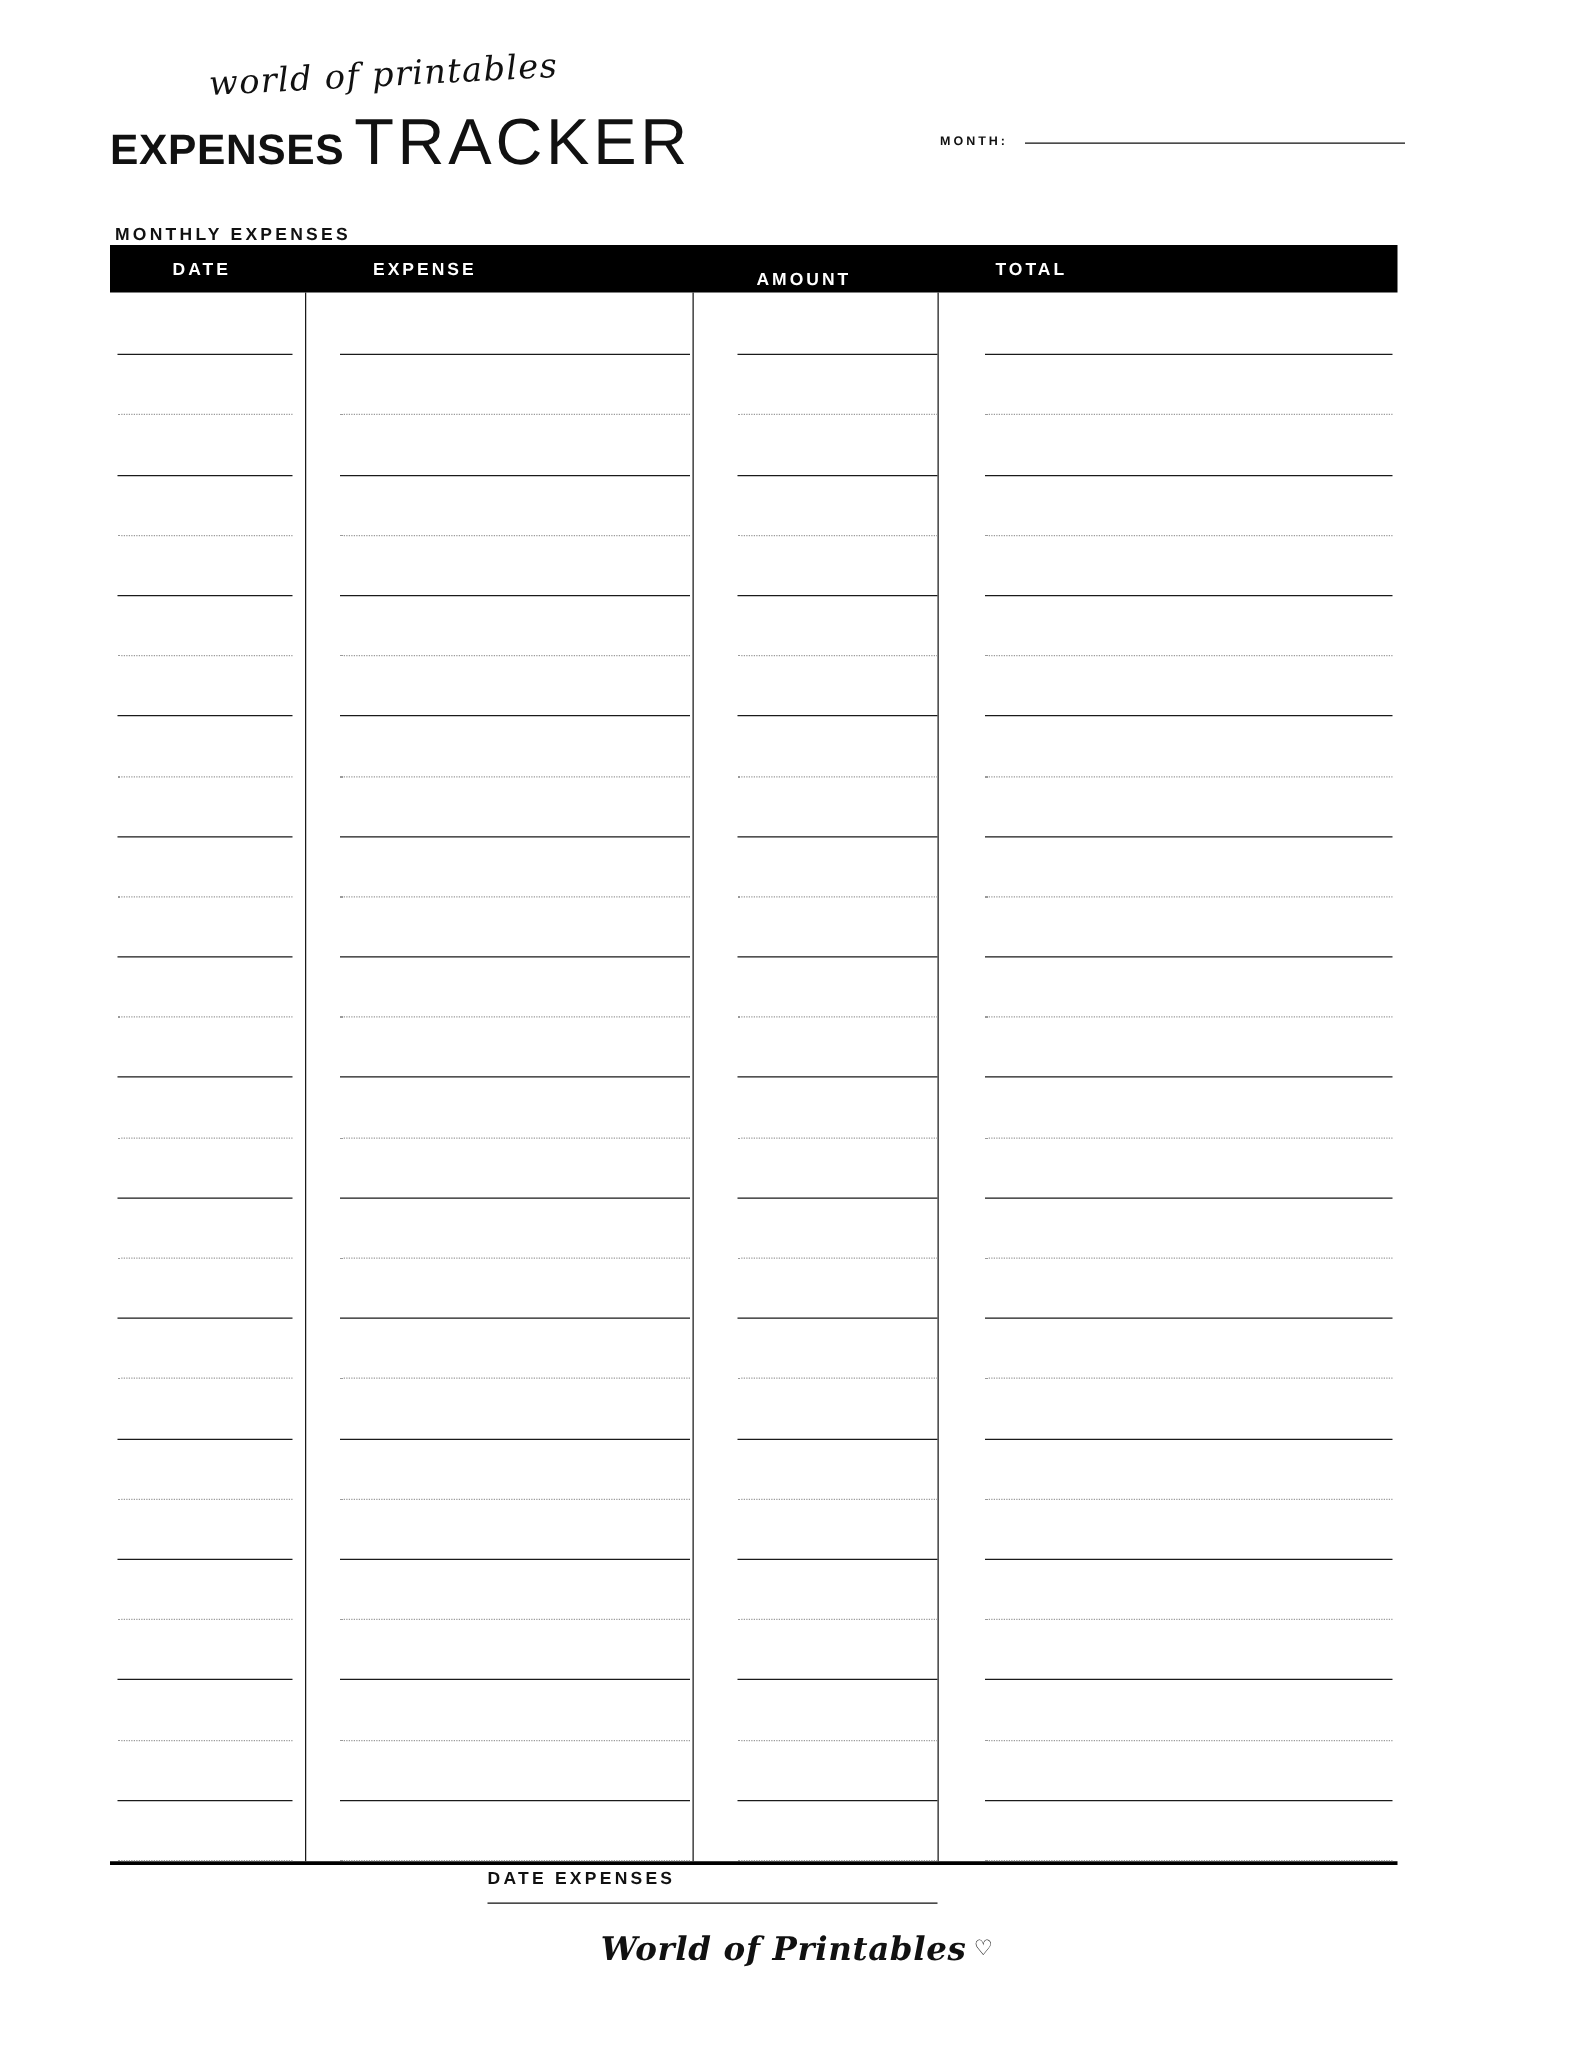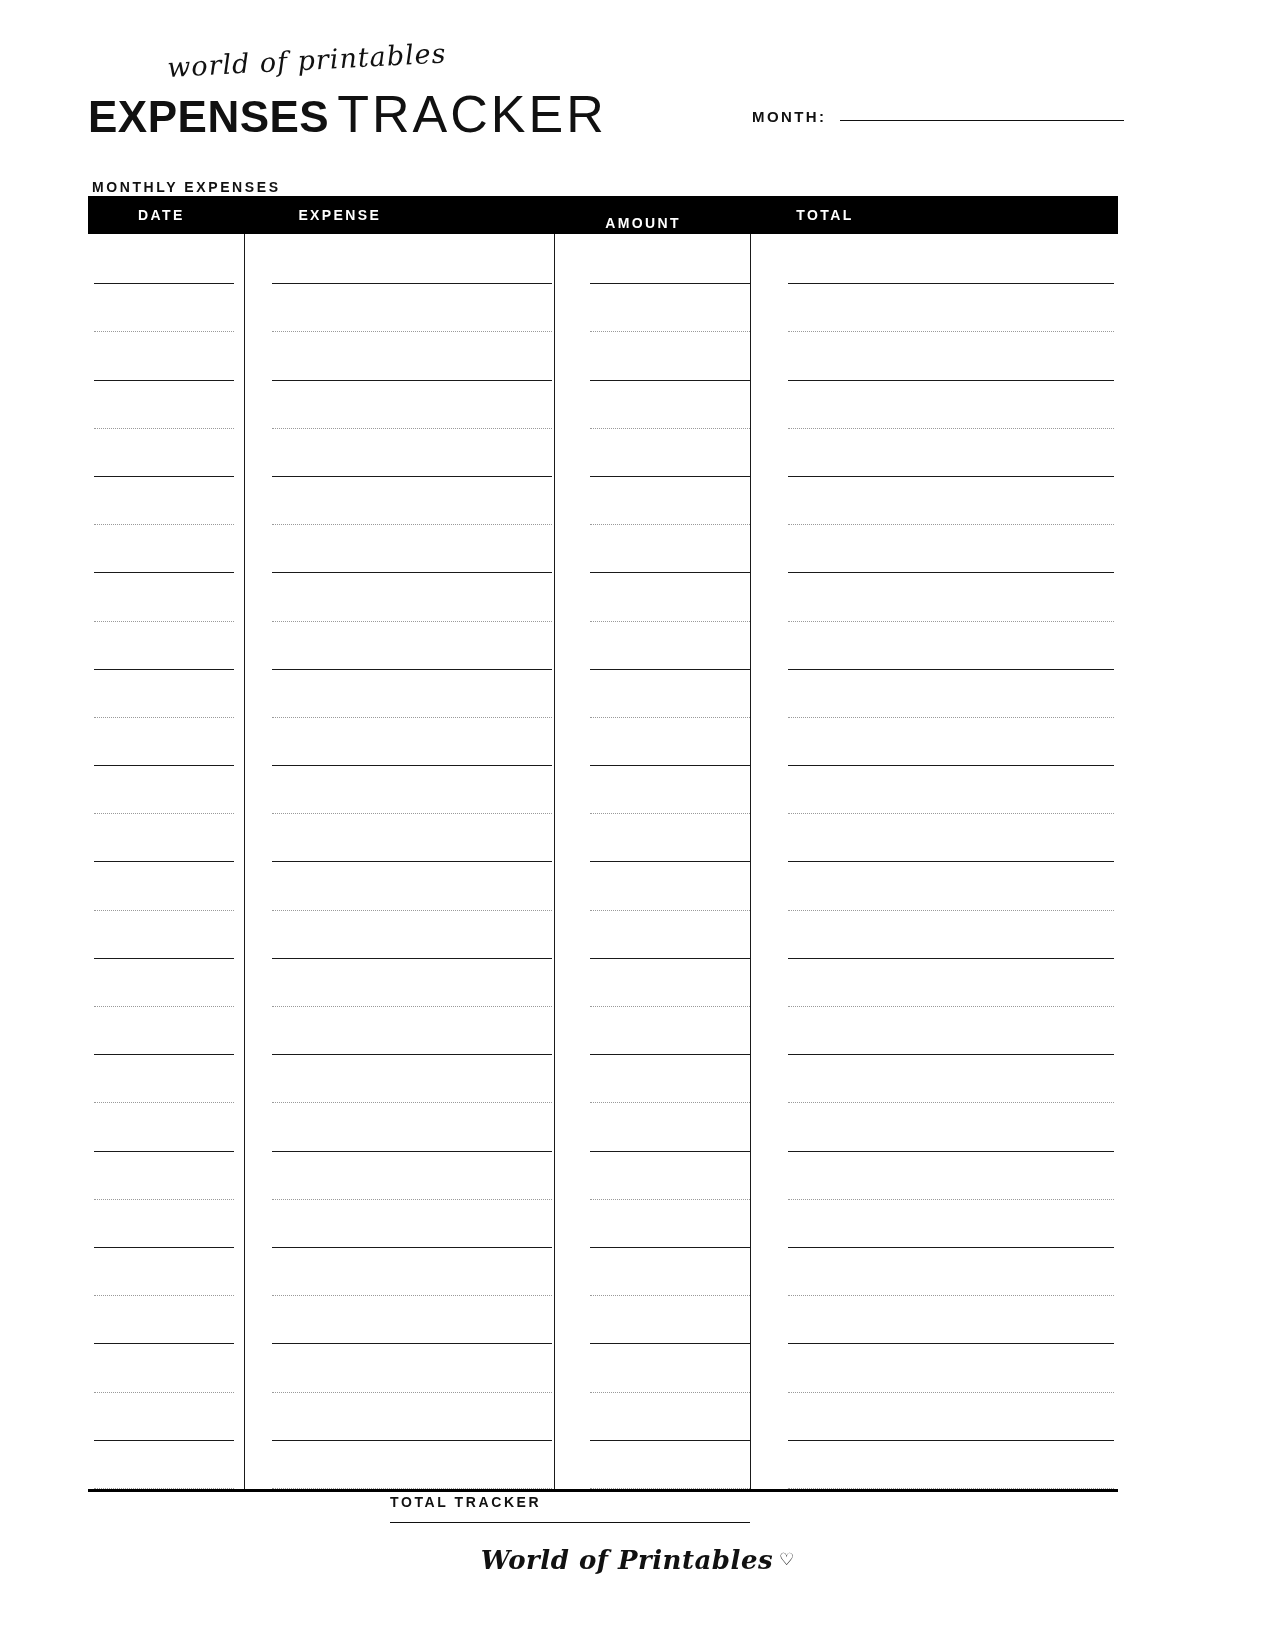--- a/index.html
+++ b/index.html
@@ -46,21 +46,21 @@
   }
   .title-row {
     position: absolute;
     left: 0px;
     top: 32px;
     white-space: nowrap;
   }
   .title-bold {
     font-family: "Liberation Sans", sans-serif;
     font-weight: bold;
-    font-size: 44px;
+    font-size: 34px;
     letter-spacing: 0.5px;
     color: #111;
     margin-top: 22px;
   }
   .title-light {
     font-family: "Liberation Sans", sans-serif;
     font-weight: normal;
     font-size: 52px;
     letter-spacing: 3px;
     color: #111;
@@ -69,21 +69,21 @@
 
   .month-block {
     position: absolute;
     left: 752px;
     top: 108px;
     display: flex;
     align-items: flex-end;
     width: 372px;
   }
   .month-label {
-    font-size: 15px;
+    font-size: 10px;
     font-weight: bold;
     letter-spacing: 2.4px;
     color: #111;
     white-space: nowrap;
   }
   .month-line {
     flex: 1;
     border-bottom: 1.6px solid #111;
     margin-left: 14px;
     margin-bottom: 4px;
@@ -606,21 +606,21 @@
             <span class="rule dotted"></span>
           </div>
           <div class="cell cnotes">
             <span class="rule dotted"></span>
           </div>
         </div>
       </div>
   </div>
 
   <div class="total-block">
-    <div class="total-label">TOTAL TRACKER</div>
+    <div class="total-label">DATE EXPENSES</div>
     <div class="total-line"></div>
   </div>
 
   <div class="footer">
     <span class="footer-logo">World of Printables</span><span class="footer-heart">♡</span>
   </div>
 
 </div>
 
 </body></html>

